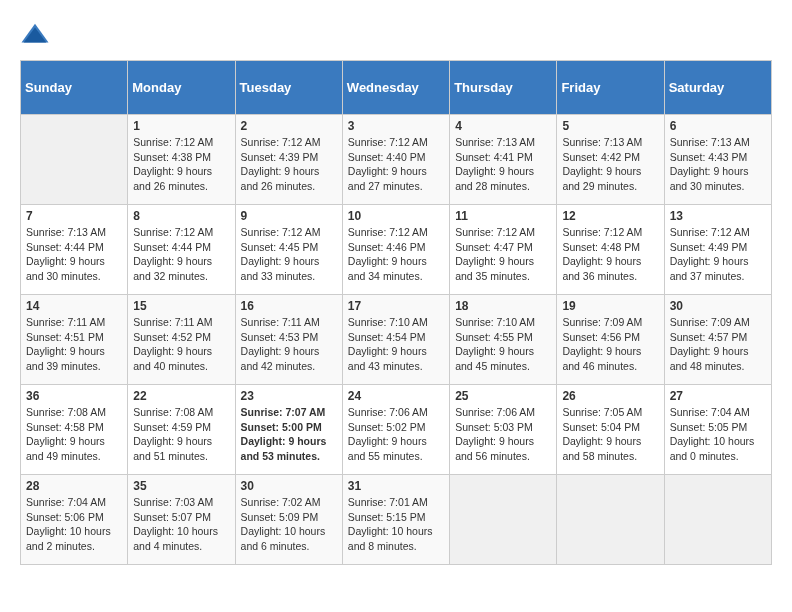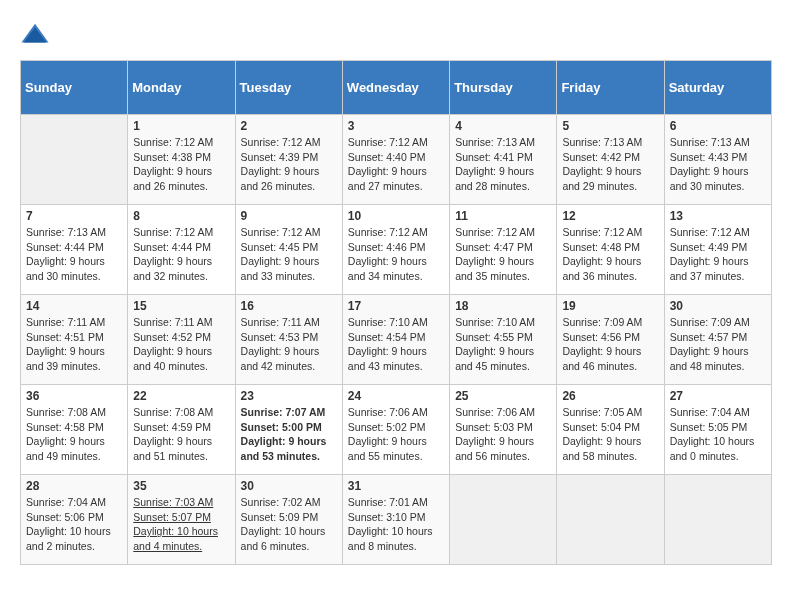--- a/index.html
+++ b/index.html
@@ -324,36 +324,36 @@
       <tr>
         <td>
           <span class="day-number">28</span>
           <div class="day-info" style="white-space: pre-line;">Sunrise: 7:04 AM
 Sunset: 5:06 PM
 Daylight: 10 hours
 and 2 minutes.</div>
         </td>
         <td>
           <span class="day-number">35</span>
-          <div class="day-info" style="white-space: pre-line; text-decoration: underline;">Sunrise: 7:03 AM
+          <div class="day-info" style="white-space: pre-line;">Sunrise: 7:03 AM
 Sunset: 5:07 PM
 Daylight: 10 hours
 and 4 minutes.</div>
         </td>
         <td>
           <span class="day-number">30</span>
           <div class="day-info" style="white-space: pre-line;">Sunrise: 7:02 AM
 Sunset: 5:09 PM
 Daylight: 10 hours
 and 6 minutes.</div>
         </td>
         <td>
           <span class="day-number">31</span>
           <div class="day-info" style="white-space: pre-line;">Sunrise: 7:01 AM
-Sunset: 3:10 PM
+Sunset: 5:15 PM
 Daylight: 10 hours
 and 8 minutes.</div>
         </td>
         <td class="empty-cell"></td>
         <td class="empty-cell"></td>
         <td class="empty-cell"></td>
       </tr>
     </tbody>
 </table>
 

